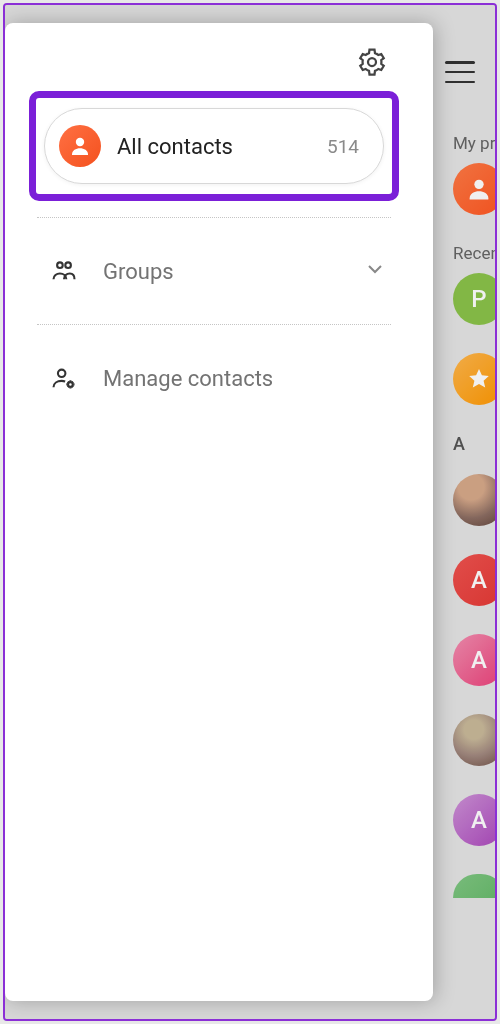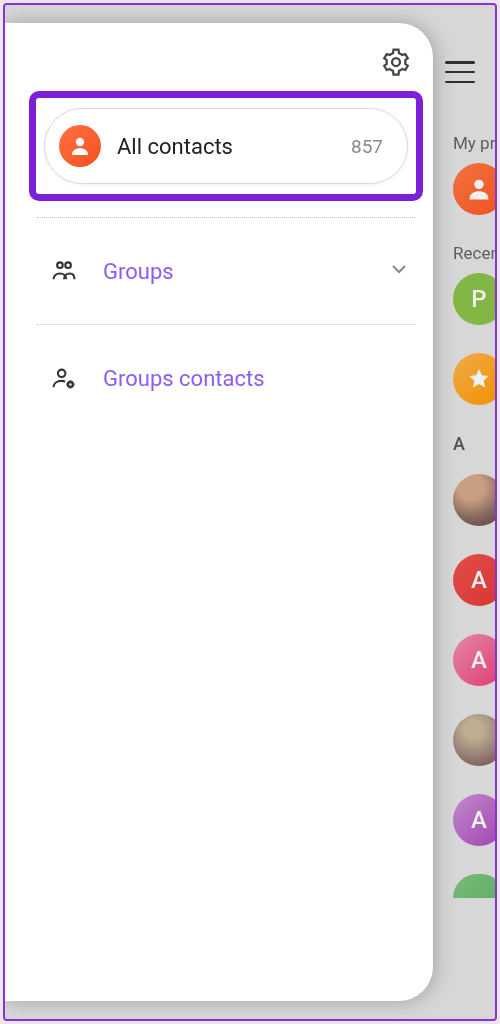--- a/index.html
+++ b/index.html
@@ -61,21 +61,22 @@
 
   
   .drawer {
     position: absolute;
     top: 18px; left: 0; bottom: 18px;
     width: 428px;
     background: #fff;
     border-top-right-radius: 34px;
     border-bottom-right-radius: 34px;
     box-shadow: 2px 0 20px rgba(0,0,0,.25);
-    padding: 18px 16px 18px 30px;
+    padding: 18px 40px 18px 30px;
+    border-radius: 8px;
   }
   .drawer-header {
     display: flex; justify-content: flex-end;
     padding: 6px 6px 14px 0;
   }
   .gear { width: 30px; height: 30px; color: #444; }
 
   .highlight-box {
     border: 7px solid #7b1fd8;
     border-radius: 10px;
@@ -100,21 +101,21 @@
   .pill-count { font-size: 19px; color: #8a8a8a; }
 
   .divider {
     border: none;
     border-top: 1.5px dotted #c5c5c5;
     margin: 16px 2px;
   }
   .menu-item {
     display: flex; align-items: center;
     padding: 22px 6px 22px 14px;
-    font-size: 22px; color: #8b5cf6;
+    font-size: 22px; color: #737373;
     gap: 24px;
   }
   .menu-item .mi-icon { width: 30px; height: 30px; color: #333; flex-shrink:0; display:flex; align-items:center; justify-content:center; }
   .menu-item .mi-label { flex: 1; }
   .chevron { color: #888; }
 
   .scrim {
     position: absolute; top:0; left:0; right:0; bottom:0;
     background: rgba(0,0,0,0.06);
     pointer-events: none;
@@ -177,21 +178,21 @@
 
     <div class="highlight-box">
       <div class="pill">
         <div class="pill-icon">
           <svg viewBox="0 0 24 24" width="24" height="24" fill="#fff">
               <circle cx="12" cy="8" r="4.2"></circle>
               <path d="M4 20.5c0-4 4-6.2 8-6.2s8 2.2 8 6.2v.5H4z"></path>
             </svg>
         </div>
         <div class="pill-label">All contacts</div>
-        <div class="pill-count">857</div>
+        <div class="pill-count">514</div>
       </div>
     </div>
 
     <hr class="divider">
 
     <div class="menu-item">
       <span class="mi-icon">
         <svg viewBox="0 0 24 24" width="28" height="28" fill="none" stroke="currentColor" stroke-width="1.8">
           <circle cx="8.5" cy="7" r="2.4"></circle>
             <circle cx="15.5" cy="7" r="2.4"></circle>
@@ -211,17 +212,17 @@
 
     <div class="menu-item">
       <span class="mi-icon">
         <svg viewBox="0 0 24 24" width="28" height="28" fill="none" stroke="currentColor" stroke-width="1.8">
           <circle cx="10" cy="8" r="3.2"></circle>
             <path d="M3 20c0-3.5 3.2-5.5 7-5.5 1.1 0 2.1.2 3 .5"></path>
           <circle cx="17.5" cy="17.5" r="2"></circle>
             <path d="M17.5 14v1M17.5 20v1M21 17.5h-1M15 17.5h-1M19.8 15.2l-.7.7M15.9 19.1l-.7.7M19.8 19.8l-.7-.7M15.9 15.9l-.7-.7"></path>
         </svg>
       </span>
-      <span class="mi-label">Groups contacts</span>
+      <span class="mi-label">Manage contacts</span>
     </div>
 
   </div>
 </div>
 
 </body></html>

